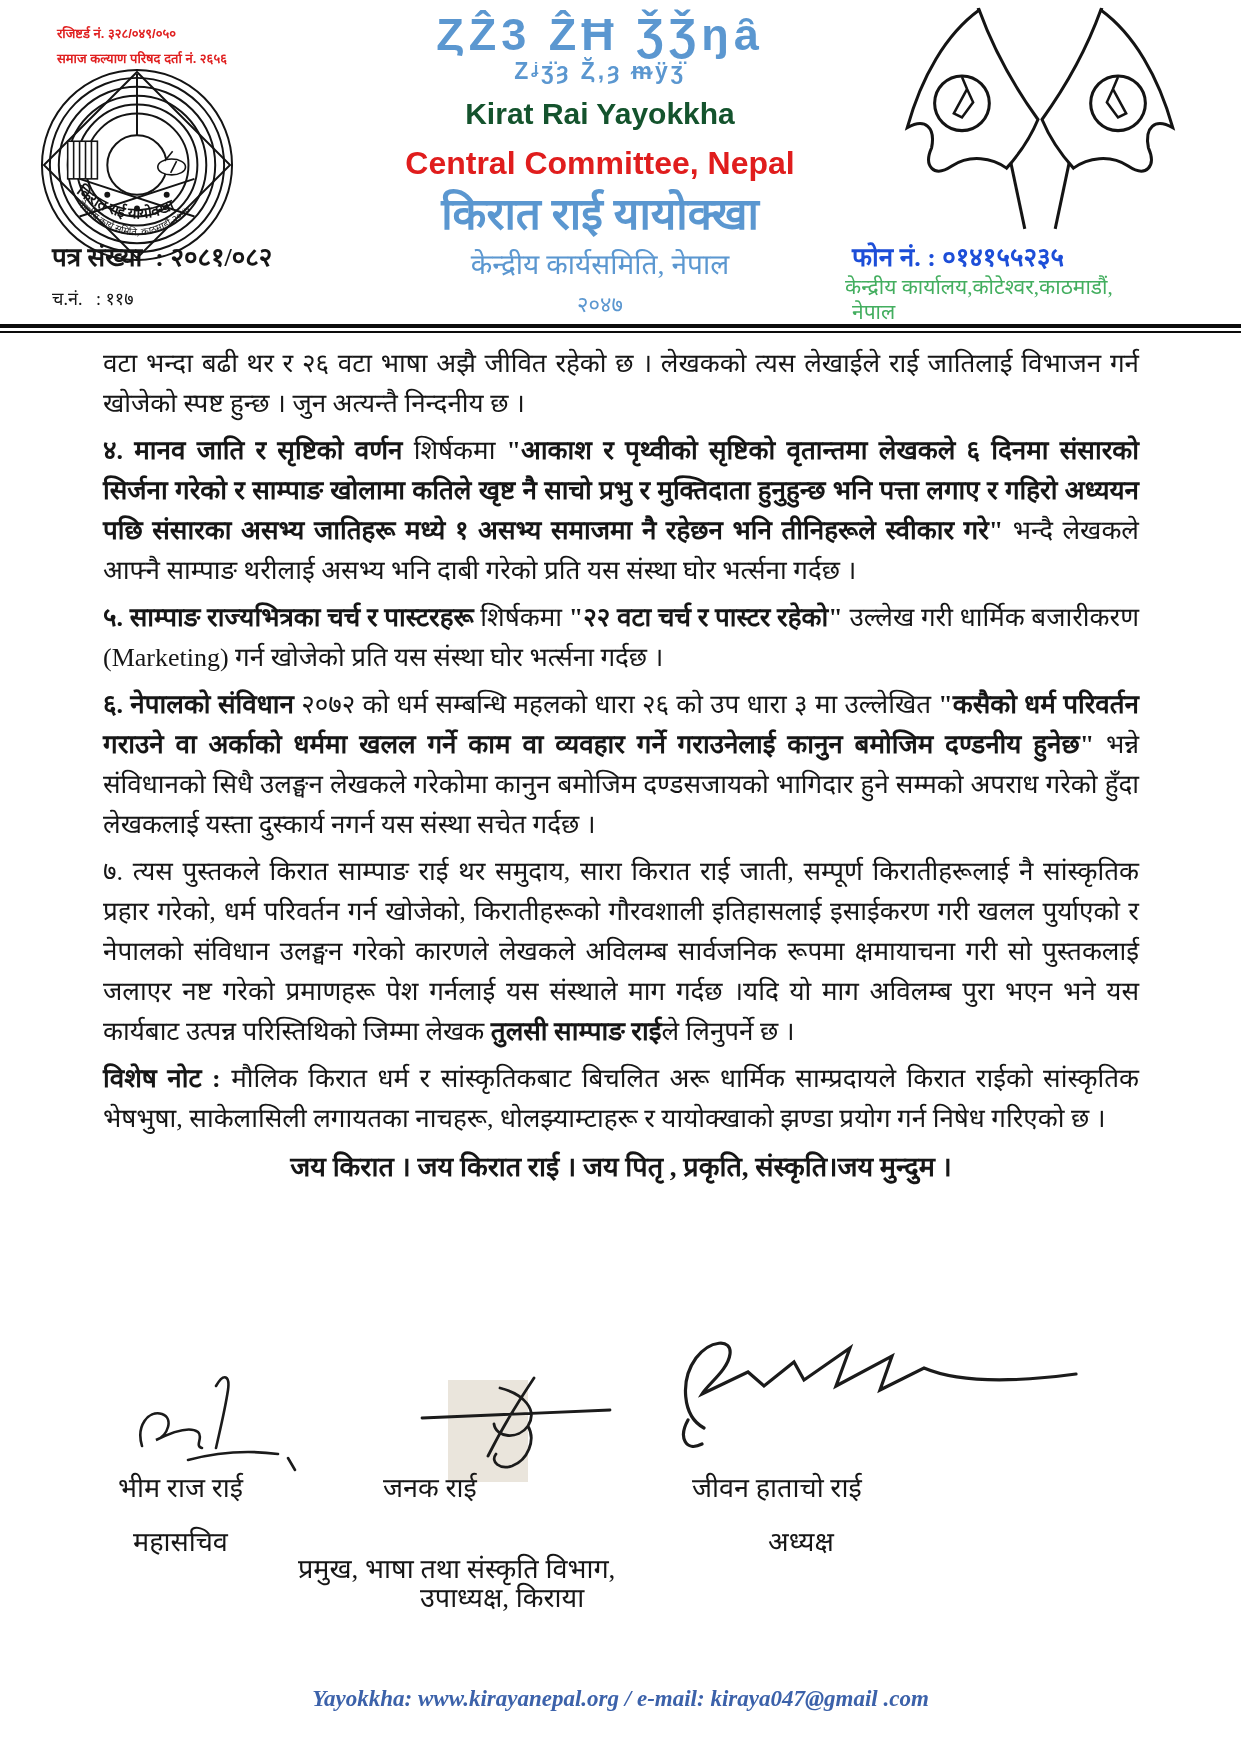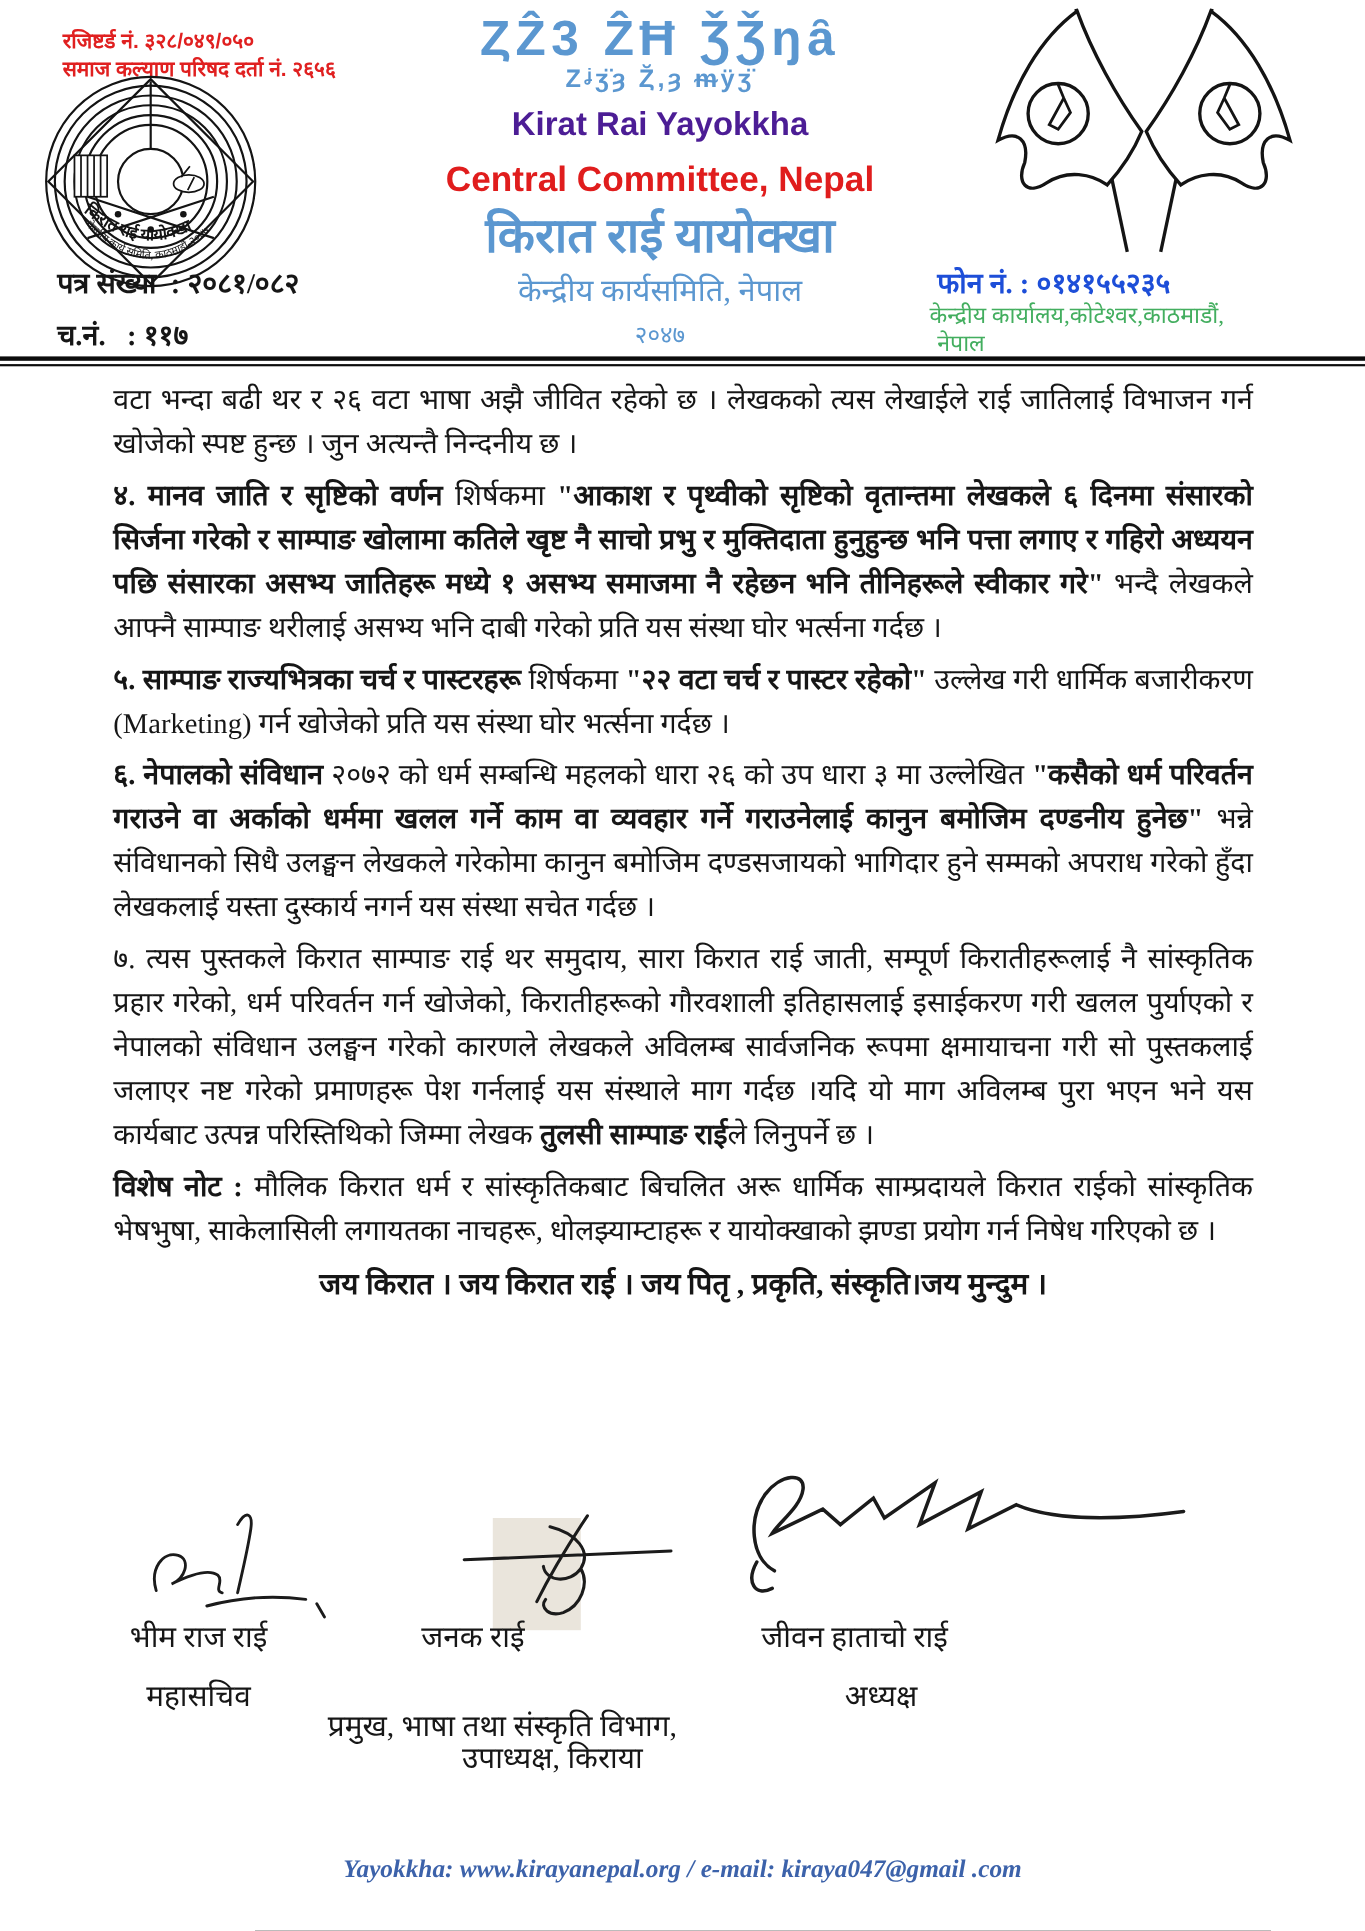--- a/index.html
+++ b/index.html
@@ -4,33 +4,33 @@
 <style>
   html,body{margin:0;padding:0;background:#888;}
   .page{
     position:relative;width:1241px;height:1755px;margin:0 auto;
     background:#ffffff;overflow:hidden;
     font-family:"Liberation Serif","DejaVu Serif",serif;color:#161616;
   }
   .abs{position:absolute;}
   
   .reg-line{left:57px;font-family:"Liberation Sans","DejaVu Sans",sans-serif;
-    font-weight:bold;font-size:19px;color:#e02020;white-space:nowrap;}
+    font-weight:bold;font-size:13px;color:#e02020;white-space:nowrap;}
   .reg1{top:24px;} .reg2{top:49px;}
   .seal-svg{left:38px;top:66px;width:198px;height:198px;}
   .letterno{left:52px;top:238px;font-size:26px;font-weight:bold;white-space:pre;}
-  .refno{left:52px;top:286px;font-size:26px;font-weight:bold;white-space:pre;}
+  .refno{left:52px;top:286px;font-size:18px;font-weight:normal;white-space:pre;}
   
   .hdr-center{left:330px;top:12px;width:540px;text-align:center;color:#5b97d0;}
   .script1{font-family:"Liberation Sans","DejaVu Sans",sans-serif;font-weight:bold;
     font-size:45px;letter-spacing:5px;line-height:1.0;}
   .script2{font-family:"Liberation Sans","DejaVu Sans",sans-serif;font-weight:bold;
     font-size:23px;letter-spacing:3px;margin-top:1px;}
   .org-en{font-family:"Liberation Sans","DejaVu Sans",sans-serif;font-weight:bold;
-    font-size:30px;color:#4c1d95;margin-top:12px;}
+    font-size:30px;color:#14532d;margin-top:12px;}
   .committee-en{font-family:"Liberation Sans","DejaVu Sans",sans-serif;font-weight:bold;
     font-size:32px;color:#e01d1d;margin-top:14px;}
   .org-np{font-size:44px;font-weight:bold;line-height:1.05;margin-top:10px;}
   .committee-np{font-size:28px;margin-top:6px;}
   .year-np{font-size:22px;margin-top:6px;}
   
   .flags-svg{left:872px;top:6px;width:336px;height:228px;}
   .phone{left:852px;top:238px;font-size:26px;font-weight:bold;color:#1d4ed8;white-space:nowrap;}
   .addr1{left:845px;top:272px;font-size:21px;color:#43ae5f;white-space:nowrap;}
   .addr2{left:852px;top:297px;font-size:21px;color:#43ae5f;white-space:nowrap;}

